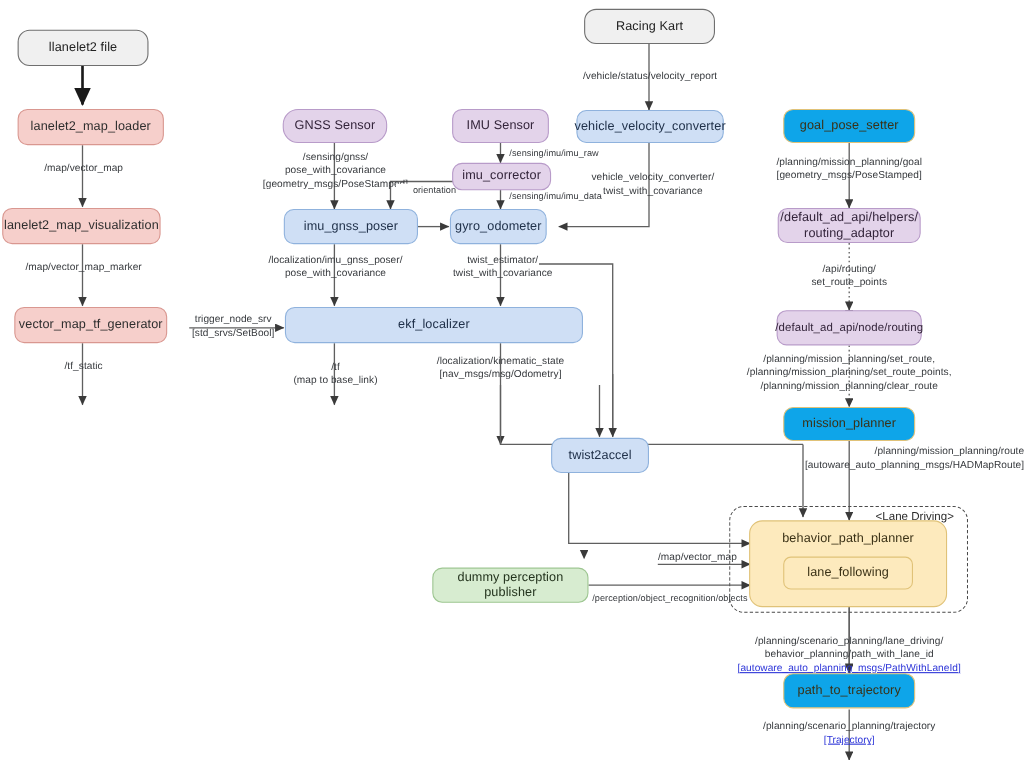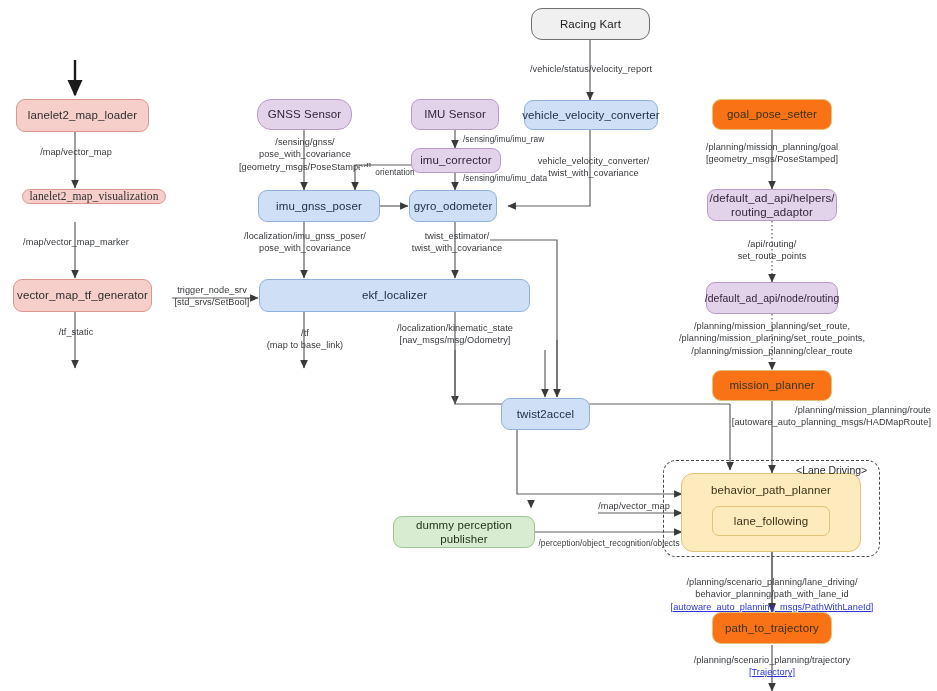--- a/index.html
+++ b/index.html
@@ -60,21 +60,21 @@
     background: #e3d3ea;
     border: 1.1px solid #b89bc9;
     color: #33243a;
   }
   .n-api {
     background: #e3d3ea;
     border: 1.1px solid #b89bc9;
     color: #33243a;
   }
   .n-plan {
-    background: #f97316;
+    background: #0ea5e9;
     border: 1.1px solid #e0c278;
     color: #3a3116;
   }
   .n-perc {
     background: #d7ecd0;
     border: 1.1px solid #9dc691;
     color: #23331d;
   }
   .n-bpp {
     background: #fdeabd;
@@ -228,26 +228,29 @@
     <g fill="none" stroke="#5f5f5f" stroke-width="1.2" stroke-dasharray="1.5,2.5" marker-end="url(#arr)">
       <path d="M772,221 L772,282"></path>
       <path d="M772,314 L772,370"></path>
     </g>
 
     <g fill="none" stroke="#5f5f5f" stroke-width="1.2" marker-end="url(#arr)">
       <path d="M772,552 L772,611"></path>
     </g>
   </svg>
 
+  <div class="node n-file" style="left:16px; top:27px; width:119px; height:33px;">
+    <span>llanelet2 file</span>
+  </div>
 
   <div class="node n-map" style="left:16px; top:99px; width:133px; height:33px;">
     <span>lanelet2_map_loader</span>
   </div>
 
-  <div class="node n-map" style="left:22px; top:189px; width:144px; height:15px;font-family:Liberation Serif, serif;">
+  <div class="node n-map" style="left:2px; top:189px; width:144px; height:33px;">
     <span>lanelet2_map_visualization</span>
   </div>
 
   <div class="node n-map" style="left:13px; top:279px; width:139px; height:33px;">
     <span>vector_map_tf_generator</span>
   </div>
 
   <div class="node n-sensor" style="left:257px; top:99px; width:95px; height:31px;border-radius:14px;">
     <span>GNSS Sensor</span>
   </div>

